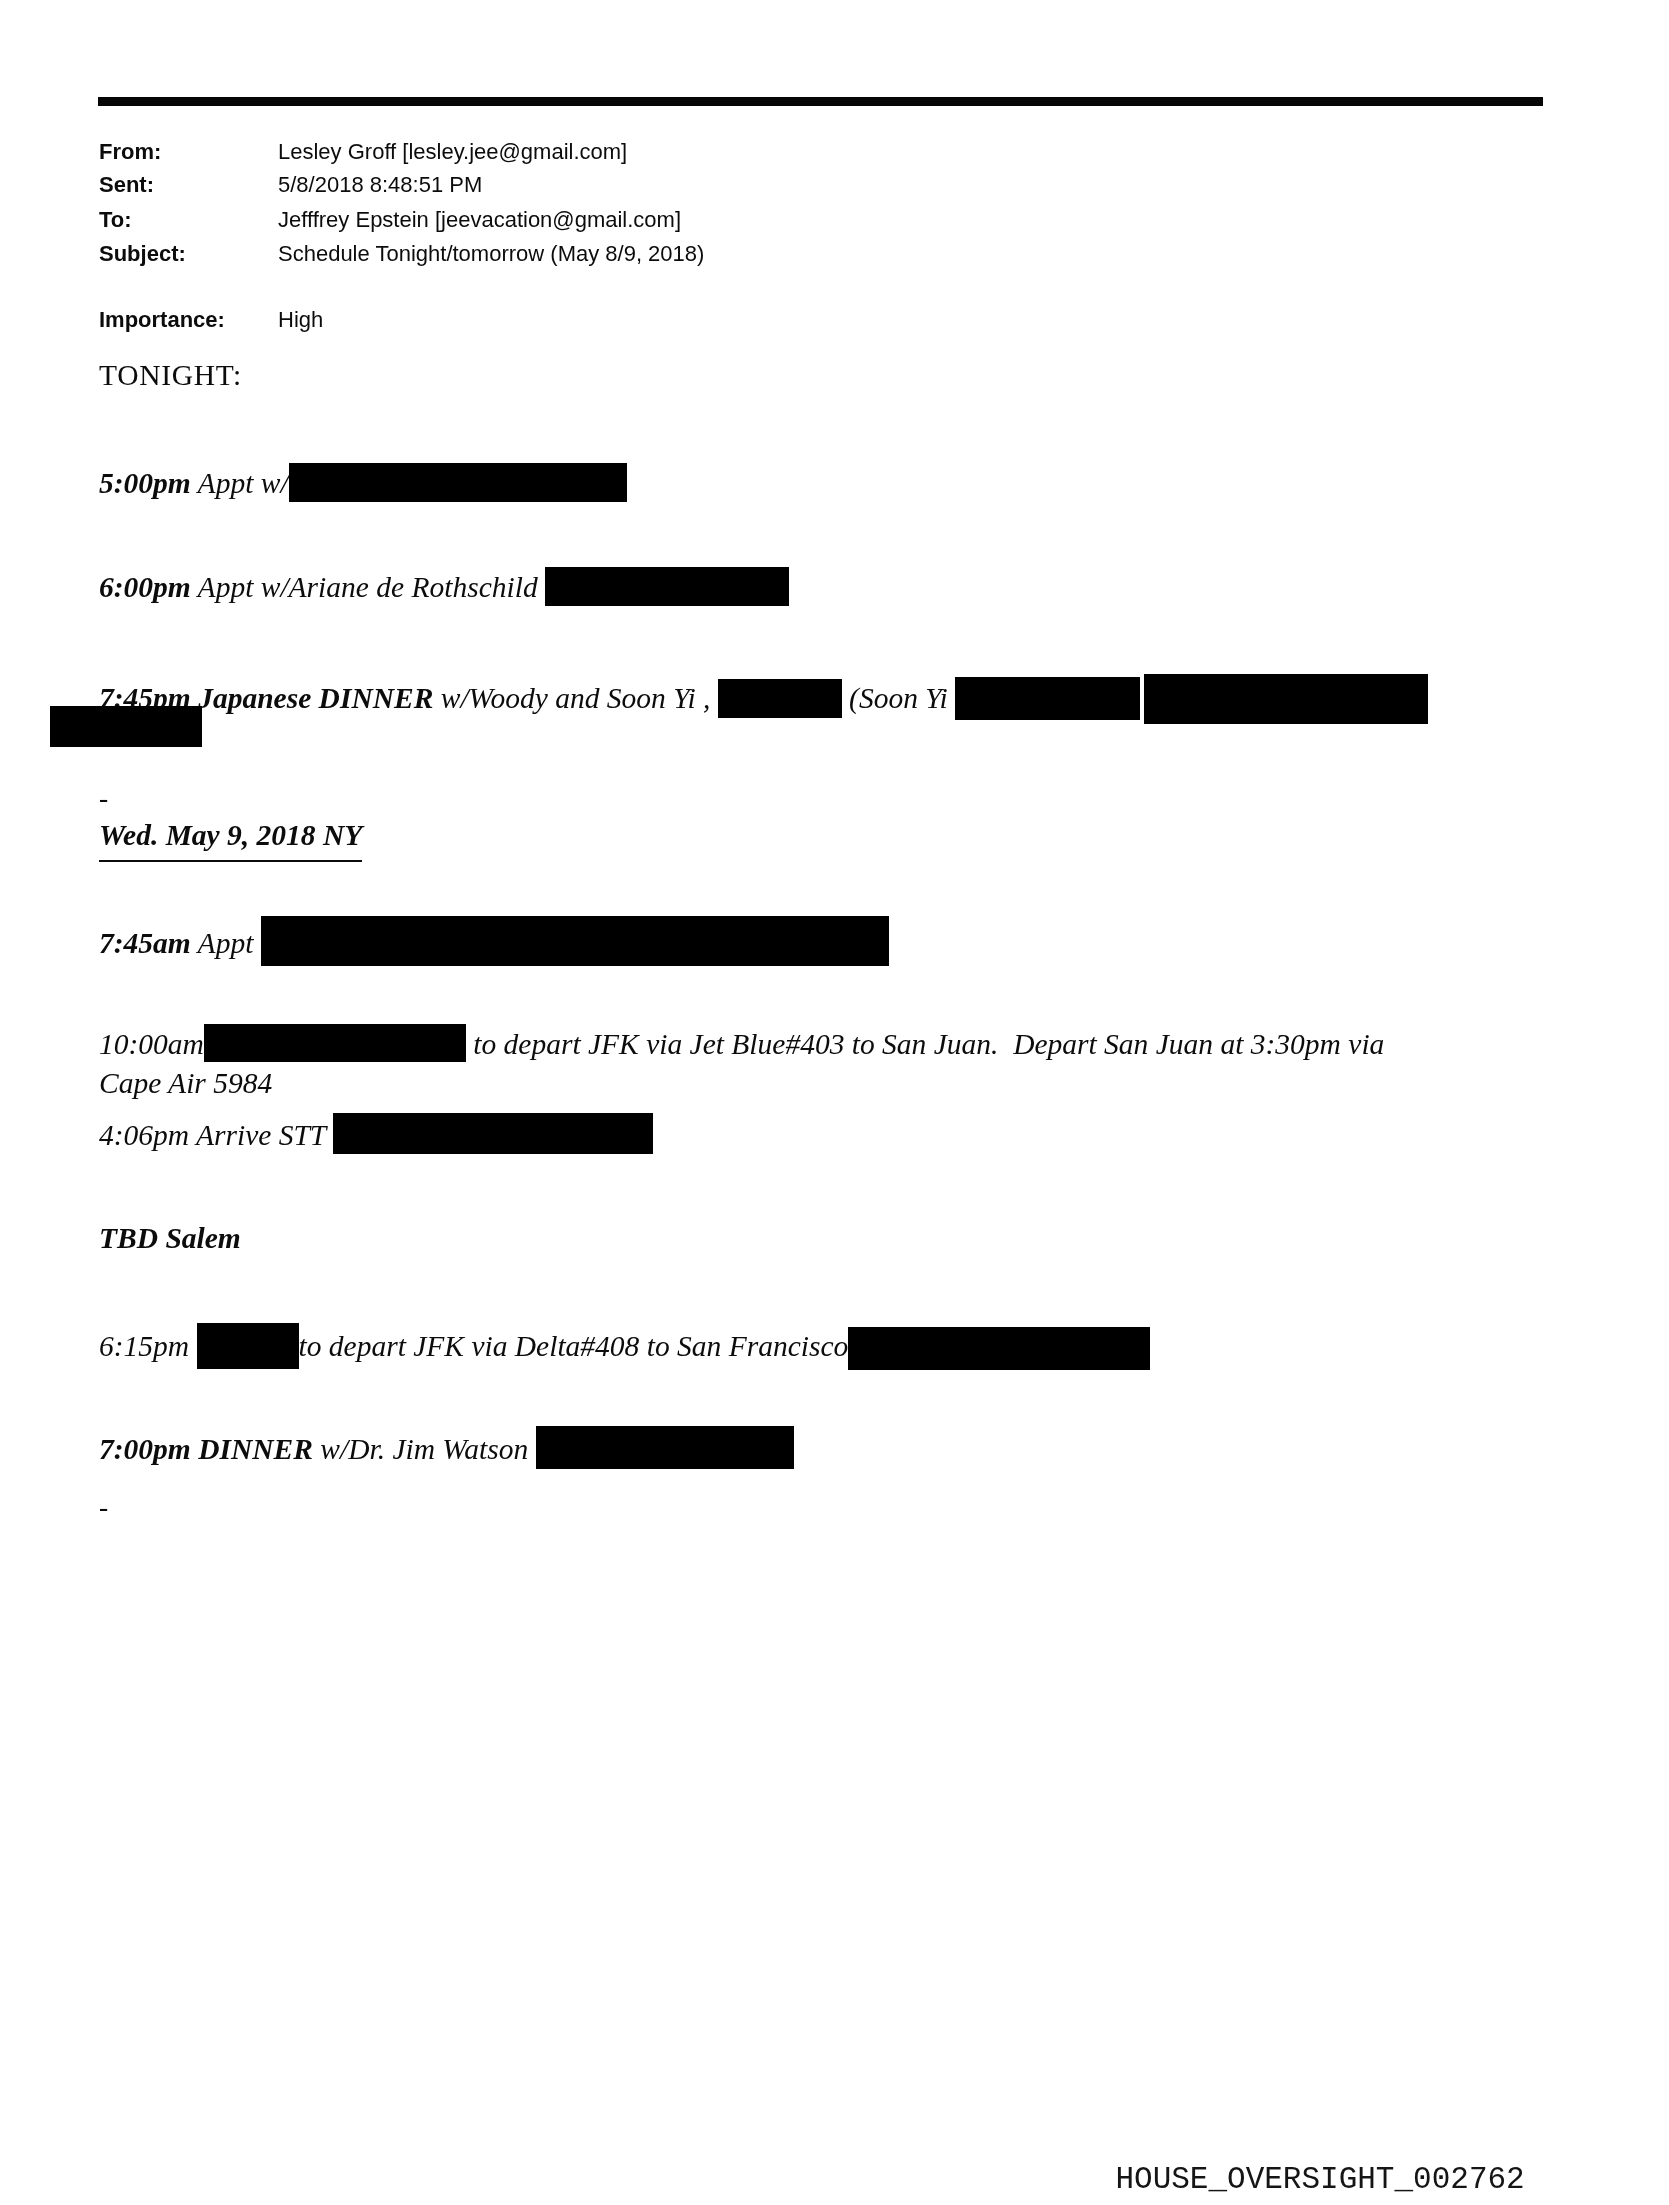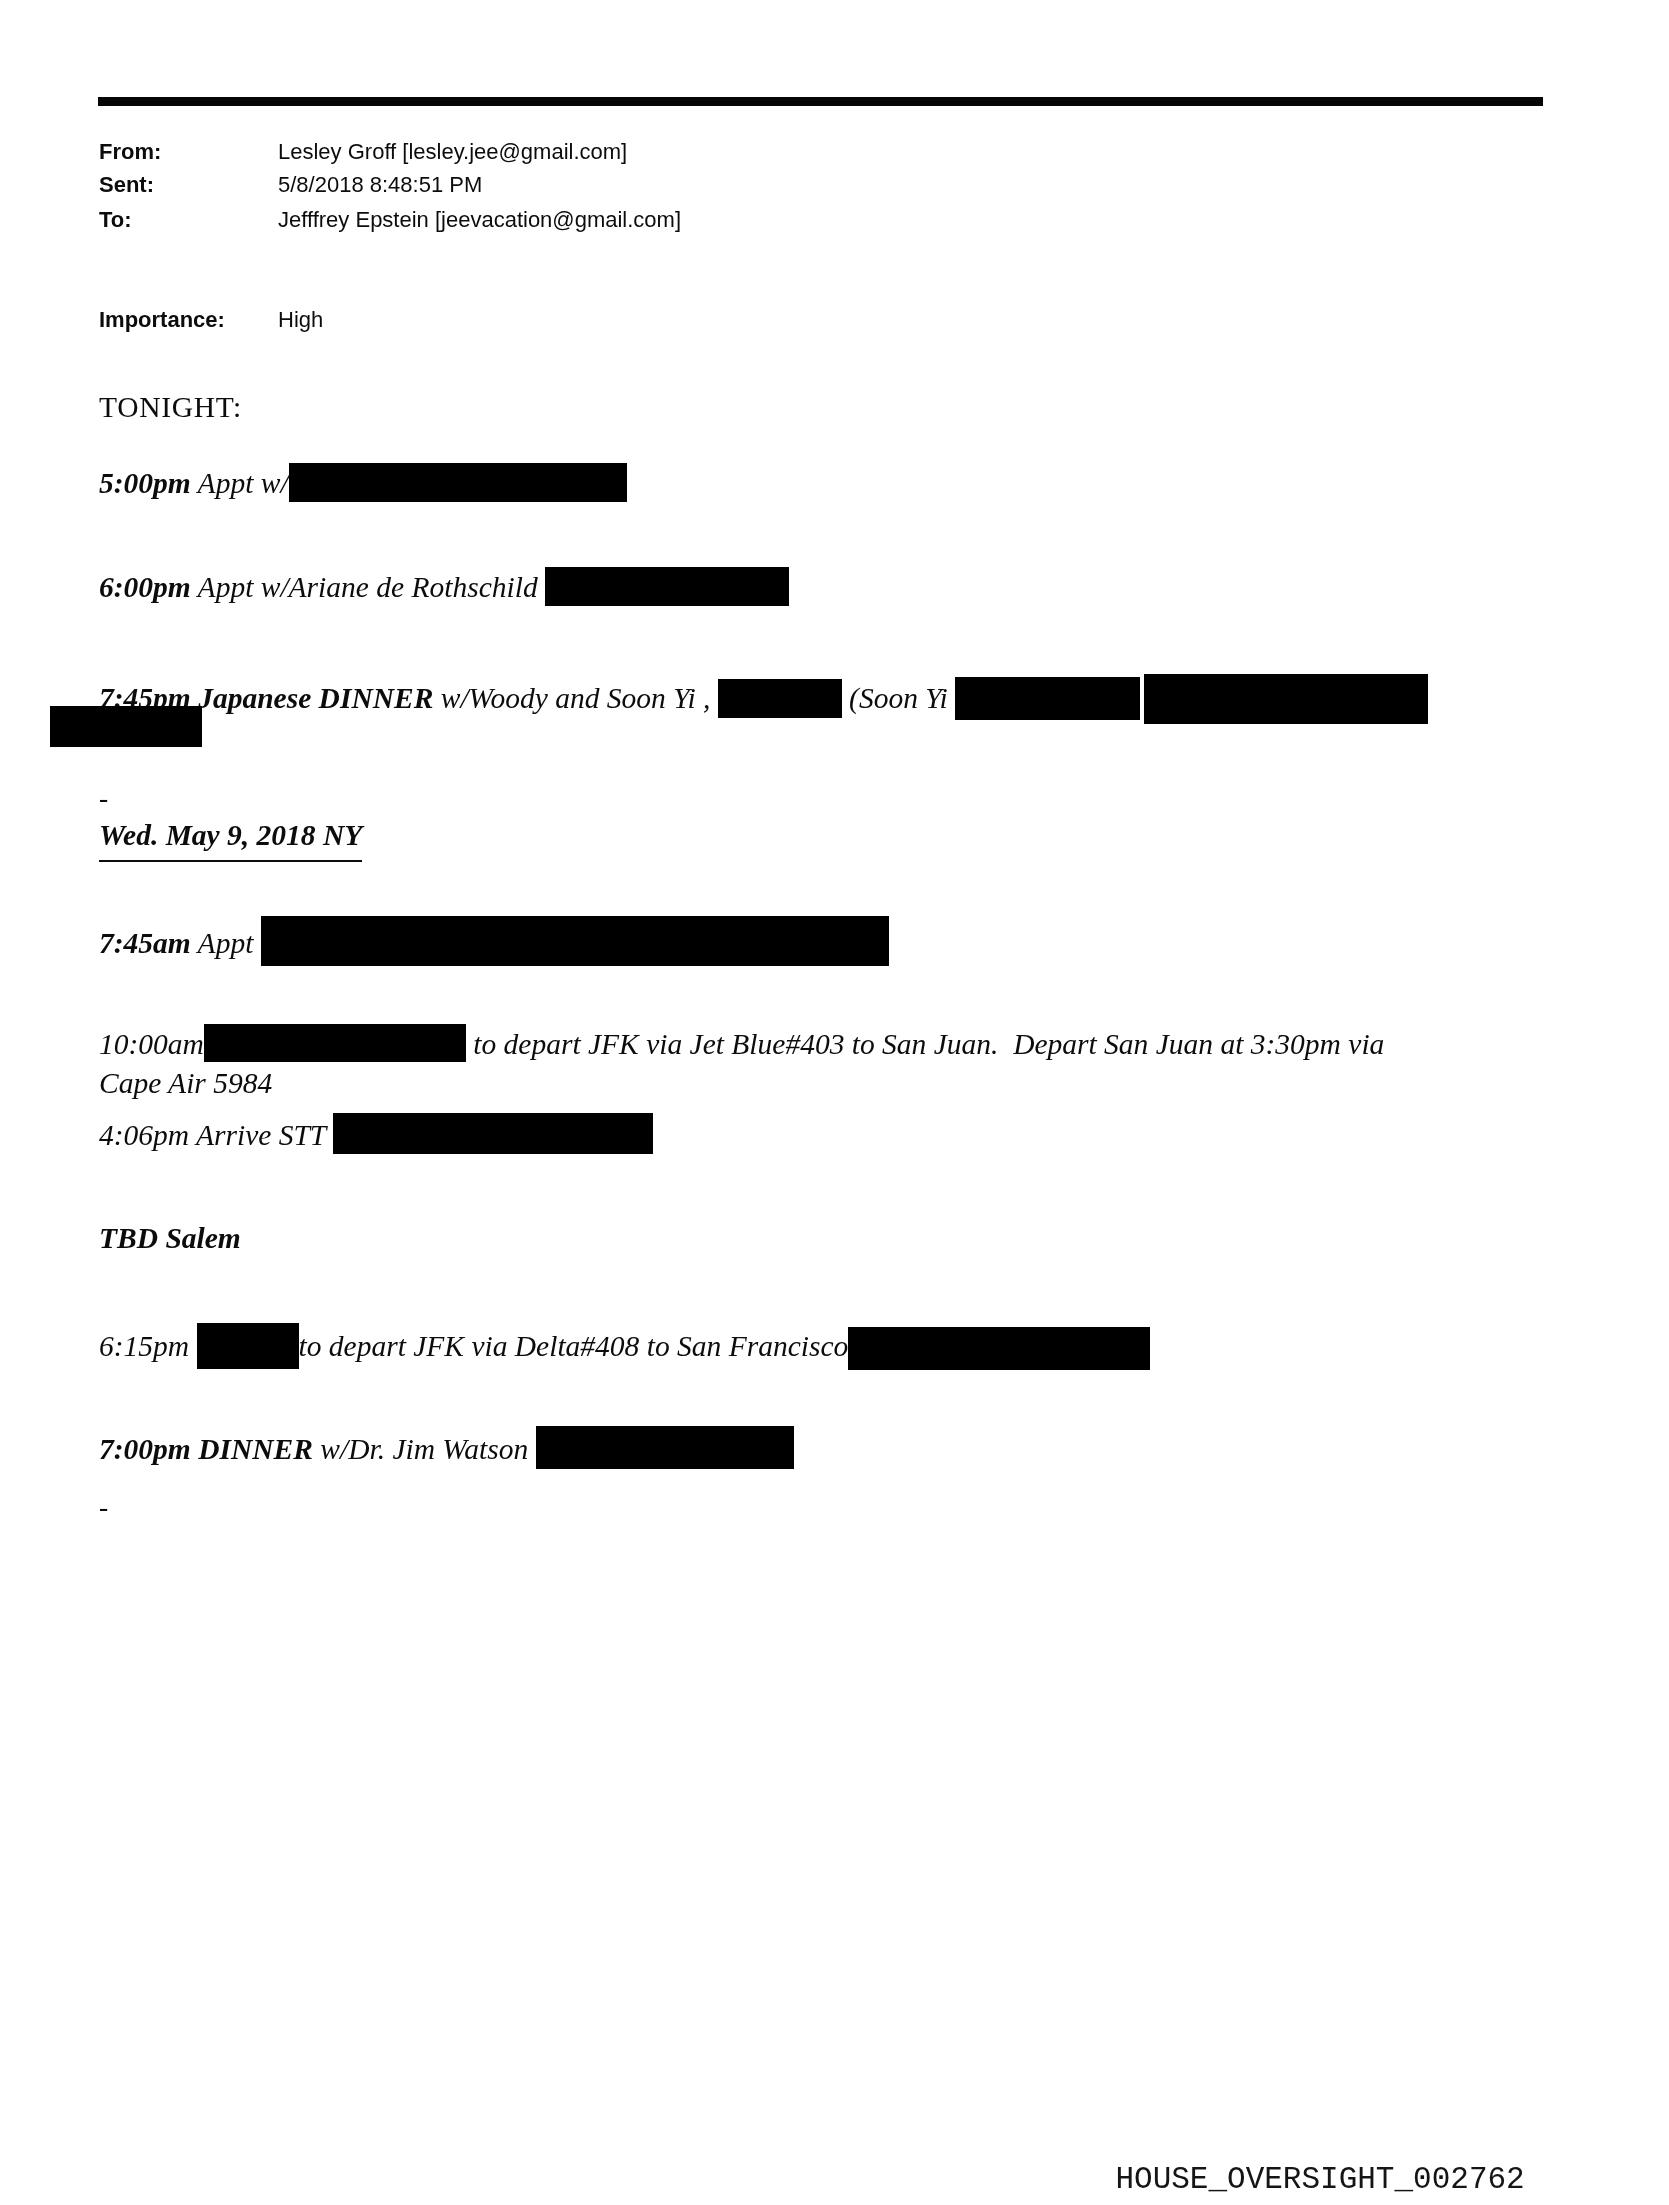--- a/index.html
+++ b/index.html
@@ -76,25 +76,28 @@
 
   <div class="hrow" style="top:138px">
     <span class="hlabel">From:</span><span class="hval">Lesley Groff [lesley.jee@gmail.com]</span>
   </div>
   <div class="hrow" style="top:171px">
     <span class="hlabel">Sent:</span><span class="hval">5/8/2018 8:48:51 PM</span>
   </div>
   <div class="hrow" style="top:206px">
     <span class="hlabel">To:</span><span class="hval">Jefffrey Epstein [jeevacation@gmail.com]</span>
   </div>
+  <div class="hrow" style="top:240px">
+    <span class="hlabel">Subject:</span><span class="hval">Schedule Tonight/tomorrow (May 8/9, 2018)</span>
+  </div>
   <div class="hrow" style="top:306px">
     <span class="hlabel">Importance:</span><span class="hval">High</span>
   </div>
 
-  <div class="line upright" style="top:388px">TONIGHT:</div>
+  <div class="line upright" style="top:356px">TONIGHT:</div>
 
   <div class="line" style="top:463px">
     <span class="tb">5:00pm</span><span> Appt w/</span><span class="redact" style="width:338px;height:39px;vertical-align:-9.2px"></span>
   </div>
 
   <div class="line" style="top:567px">
     <span class="tb">6:00pm</span><span> Appt w/Ariane de Rothschild </span><span class="redact" style="width:244px;height:39px;vertical-align:-9.2px"></span>
   </div>
 
   <div class="line" style="top:674px">

